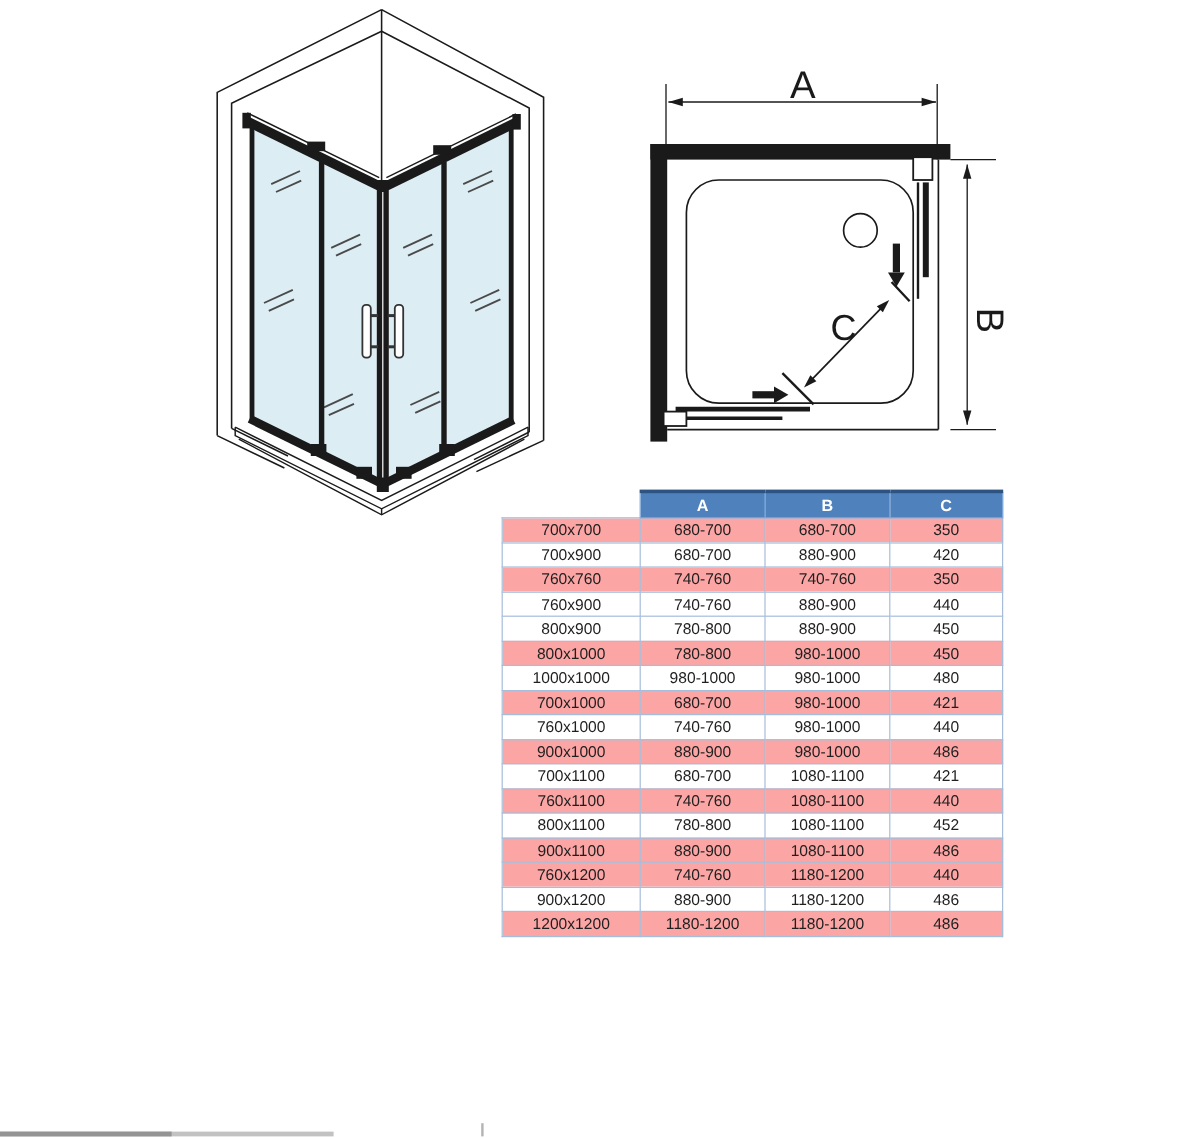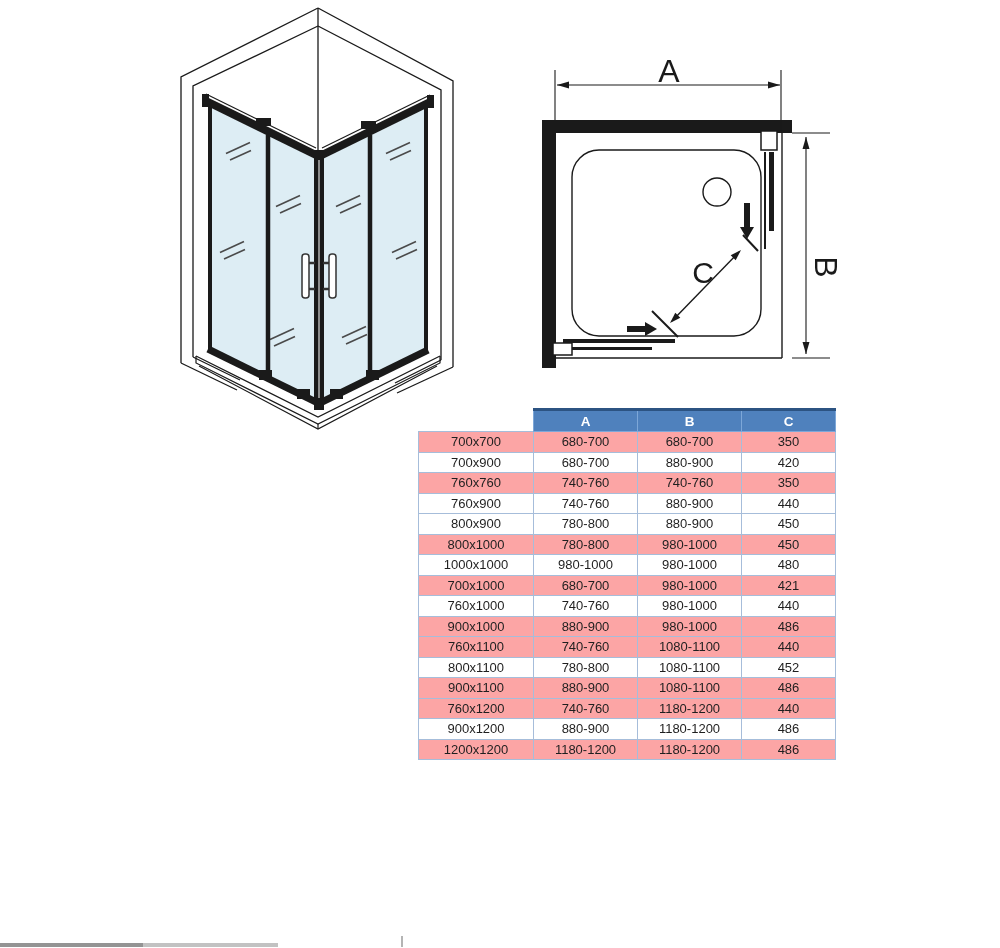--- a/index.html
+++ b/index.html
@@ -250,20 +250,26 @@
         <td>740-760</td>
         <td>980-1000</td>
         <td>440</td>
       </tr>
       <tr class="alt">
         <td>900x1000</td>
         <td>880-900</td>
         <td>980-1000</td>
         <td>486</td>
       </tr>
+      <tr>
+        <td>700x1100</td>
+        <td>680-700</td>
+        <td>1080-1100</td>
+        <td>421</td>
+      </tr>
       <tr class="alt">
         <td>760x1100</td>
         <td>740-760</td>
         <td>1080-1100</td>
         <td>440</td>
       </tr>
       <tr>
         <td>800x1100</td>
         <td>780-800</td>
         <td>1080-1100</td>

